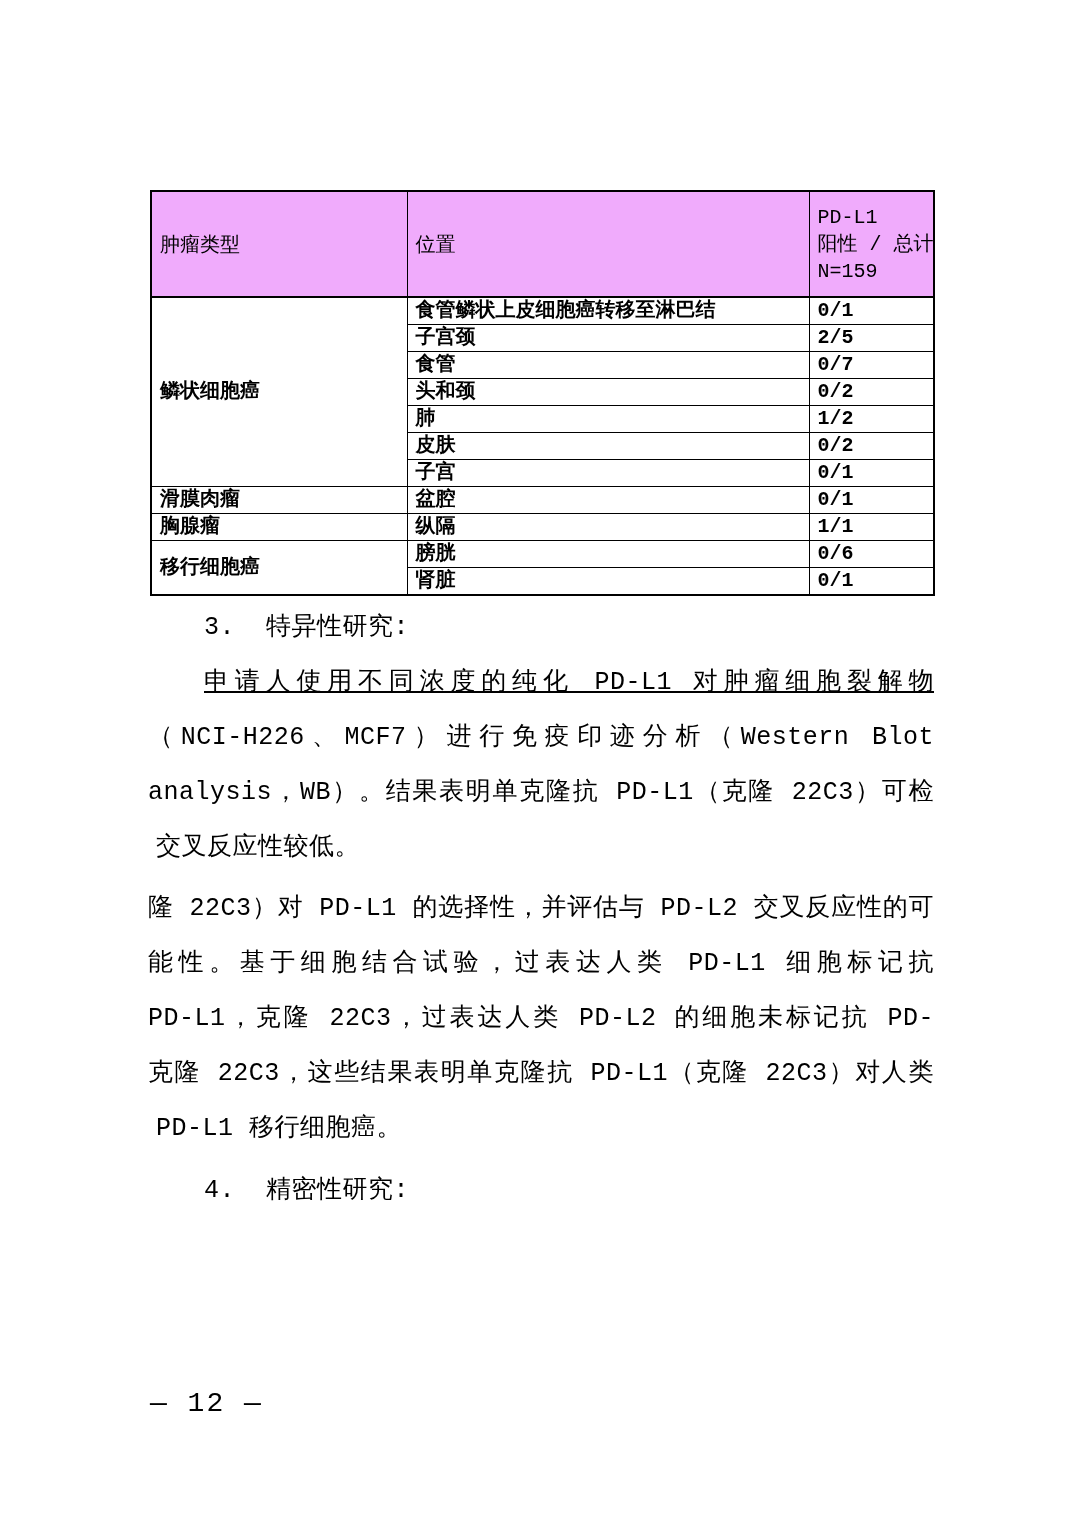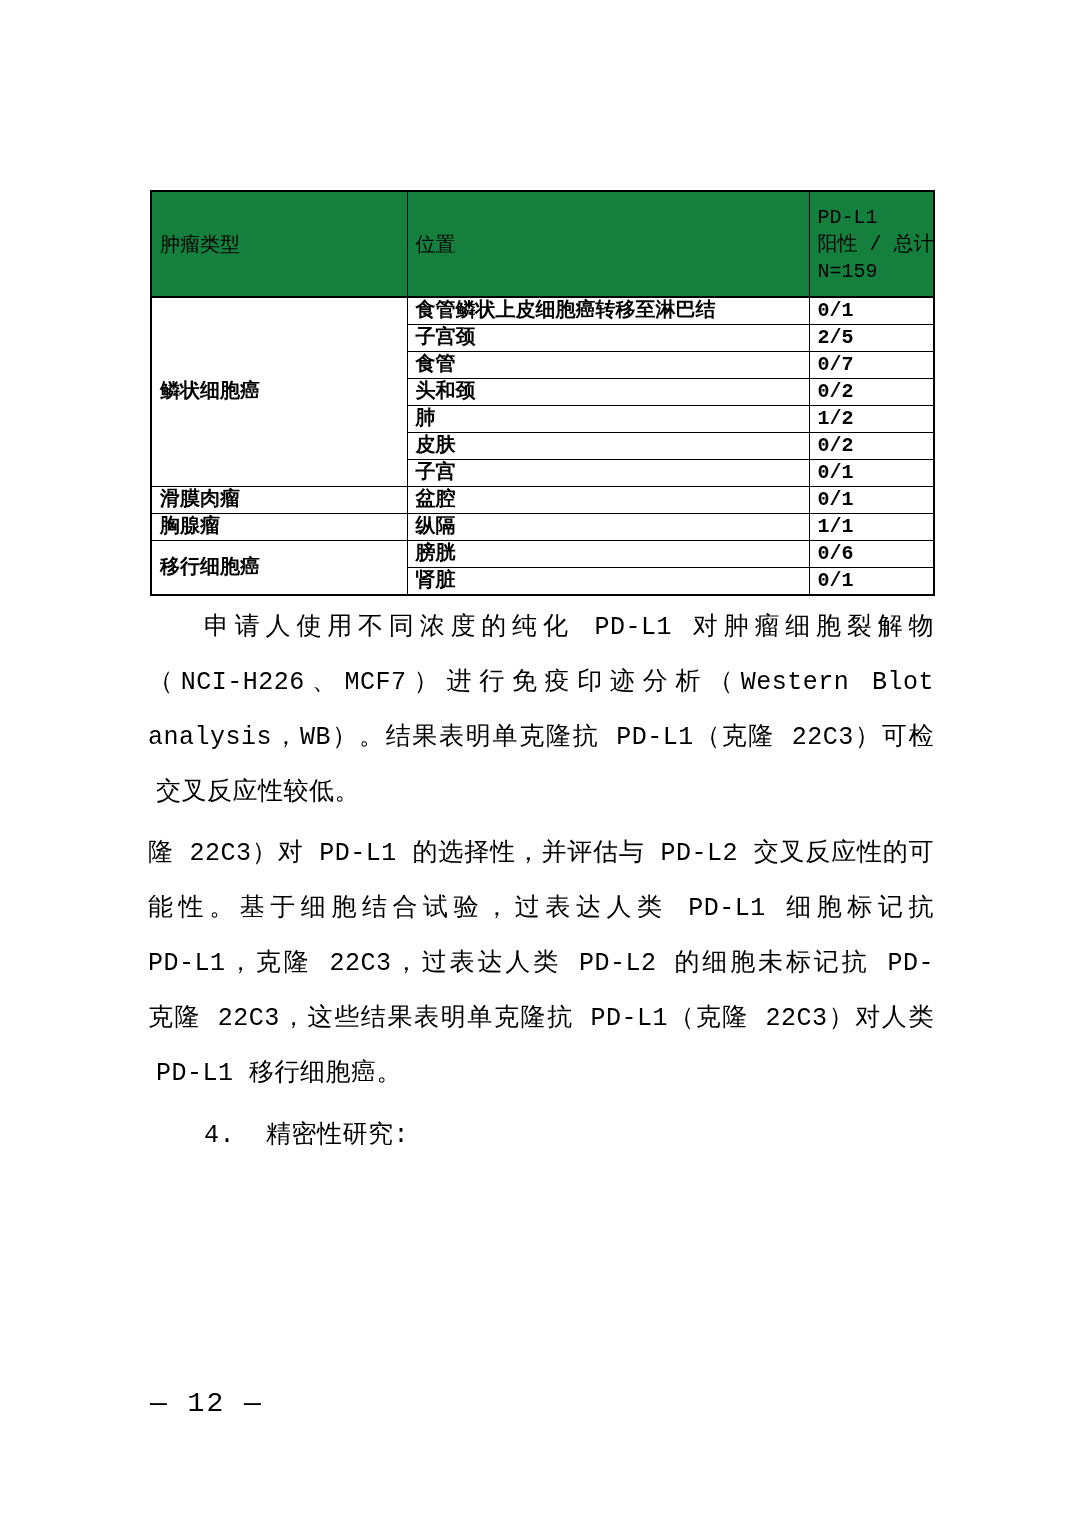--- a/index.html
+++ b/index.html
@@ -26,21 +26,21 @@
     border:1px solid #000;
     padding:0 8px;
     font-weight:normal;
     text-align:left;
     vertical-align:middle;
     overflow:hidden;
     white-space:nowrap;
   }
   table.data{border:2px solid #000;}
   tr.hdr th{
-    background:#15803d;
+    background:#f0abfc;
     height:104px;
     border-bottom:2px solid #000;
     font-size:20px;
   }
   tr.hdr .h3lines div{line-height:27px;}
   tr.body-row td{height:26px;line-height:26px;font-weight:bold;}
   td.group-cell{vertical-align:middle;}
   
   .bodytext{
     position:absolute;left:148px;top:600px;width:786px;
@@ -49,21 +49,21 @@
   }
   .line{
     line-height:55px;
     text-align:justify;
     text-align-last:justify;
     white-space:pre-wrap;
     height:55px;
     overflow:hidden;
   }
   .line.short{text-align-last:left;margin-left:8px;}
-  .line.indent{text-indent:56px;}
+  .line.indent{text-indent:56px;text-decoration:underline;}
   .heading{
     line-height:55px;
     height:55px;
     text-indent:56px;
     white-space:pre-wrap;
   }
   .para2{margin-top:6px;}
   .heading4{margin-top:7px;}
   
   .footer{
@@ -147,20 +147,21 @@
       </tr>
       <tr class="body-row">
         <td>肾脏</td>
         <td>0/1</td>
       </tr>
     </tbody>
       </table>
   </div>
 
   <div class="bodytext">
+    <div class="heading heading3">3.  特异性研究:</div>
 
     <div class="para1">
       <div class="line indent">申请人使用不同浓度的纯化 PD-L1 对肿瘤细胞裂解物</div>
       <div class="line">（NCI-H226、MCF7）进行免疫印迹分析（Western Blot</div>
       <div class="line">analysis，WB）。结果表明单克隆抗 PD-L1（克隆 22C3）可检</div>
       <div class="line short">交叉反应性较低。</div>
     </div>
 
     <div class="para2">
       <div class="line">隆 22C3）对 PD-L1 的选择性，并评估与 PD-L2 交叉反应性的可</div>

